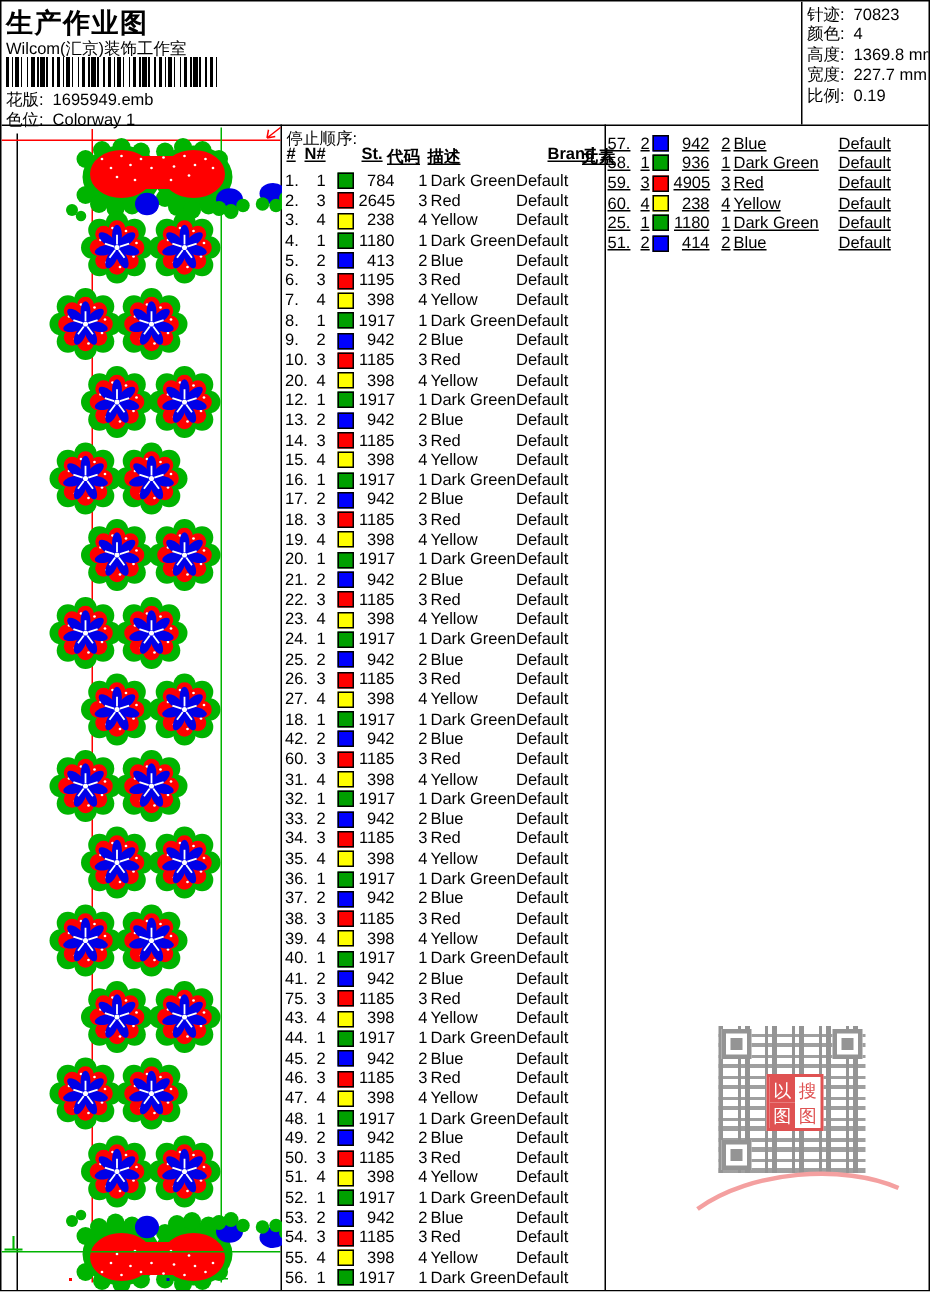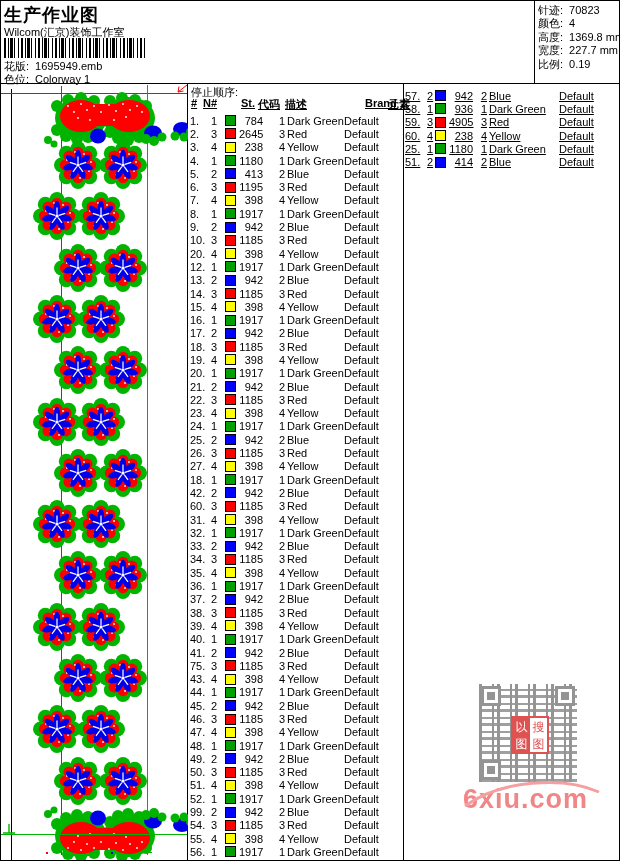--- a/index.html
+++ b/index.html
@@ -834,21 +834,21 @@
       <span class="c-needle">1</span>
       <span class="c-sw">
           <i class="swbox" style="background-color: rgb(0, 160, 0);"></i>
         </span>
       <span class="c-st">1917</span>
       <span class="c-code">1</span>
       <span class="c-desc">Dark Green</span>
       <span class="c-brand">Default</span>
     </div>
       <div class="trow c1">
-      <span class="c-n">99.</span>
+      <span class="c-n">53.</span>
       <span class="c-needle">2</span>
       <span class="c-sw">
           <i class="swbox" style="background-color: rgb(0, 0, 255);"></i>
         </span>
       <span class="c-st">942</span>
       <span class="c-code">2</span>
       <span class="c-desc">Blue</span>
       <span class="c-brand">Default</span>
     </div>
       <div class="trow c1">
@@ -965,18 +965,17 @@
     <div class="finder f-bl">
         <i></i>
       </div>
     <div class="stamp">
       <span class="fill">以</span>
       <span>搜</span>
       <span class="fill">图</span>
       <span>图</span>
     </div>
   </div>
-  <div class="abs wm-text">6xiu.com</div>
   <svg class="abs wm-swoosh" viewBox="0 0 144 36">
     <path d="M4,30 C40,4 102,0 138,16" stroke="#f4a0a0" stroke-width="3" fill="none"></path>
   </svg>
 
 </div>
 
 </body></html>

